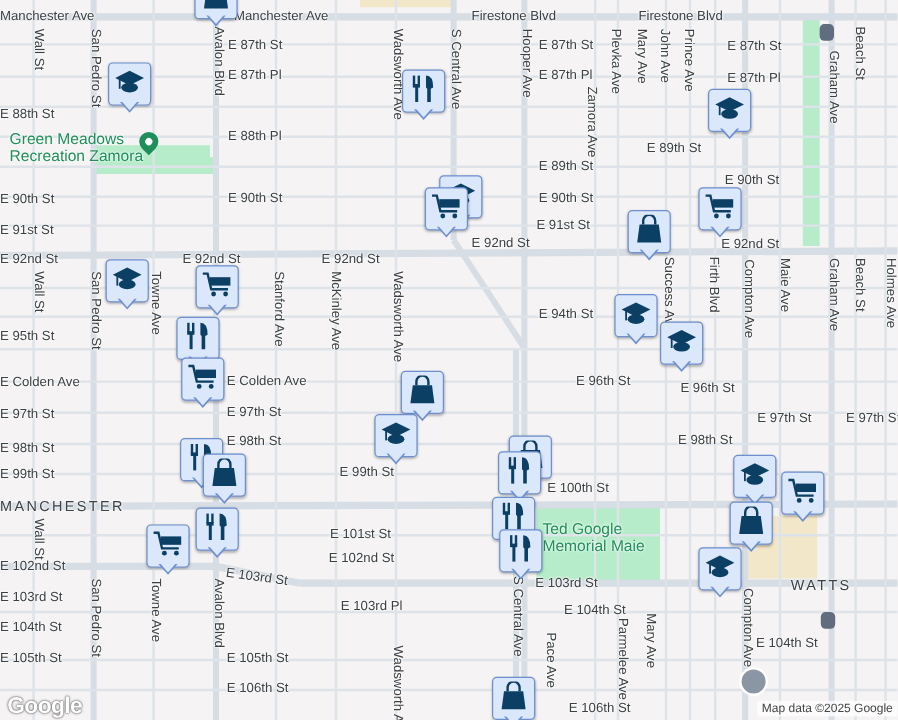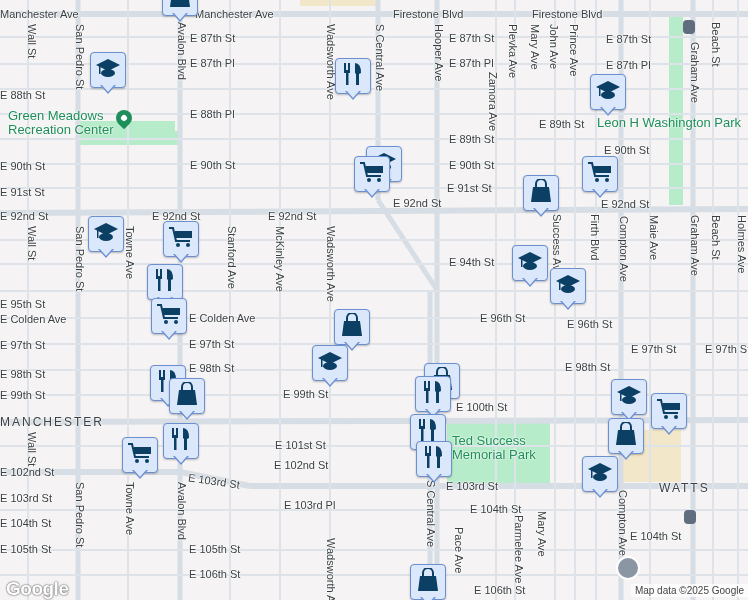--- a/index.html
+++ b/index.html
@@ -84,29 +84,28 @@
       <line x1="575" y1="0" x2="575" y2="600"></line>
         <line x1="596" y1="0" x2="596" y2="600"></line>
       <line x1="650" y1="0" x2="650" y2="600"></line>
         <line x1="713" y1="0" x2="713" y2="600"></line>
       <line x1="738" y1="0" x2="738" y2="600"></line>
     </g>
   </svg>
 
   <div class="park-lbl" style="left:8px;top:109px;">
     <div>Green Meadows</div>
-    <div>Recreation Center</div>
+    <div>Recreation Zamora</div>
   </div>
   <div style="position:absolute;left:116px;top:110px;width:16px;height:16px;border-radius:50% 50% 50% 0;transform:rotate(-45deg);background:#1e8e5a;">
     <div style="position:absolute;left:5px;top:5px;width:6px;height:6px;background:#fff;border-radius:50%;"></div>
   </div>
-  <div class="park-lbl" style="left:597px;top:116px;">Leon H Washington Park</div>
   <div class="park-lbl" style="left:452px;top:434px;">
-    <div>Ted Success</div>
-    <div>Memorial Park</div>
+    <div>Ted Google</div>
+    <div>Memorial Maie</div>
   </div>
 
   <div class="area" style="left:659px;top:481px;text-align:right;">WATTS</div>
   <div class="area" style="left:0px;top:415px;">MANCHESTER</div>
 
   <div class="lbl" style="left:0;top:8px;">Manchester Ave</div>
   <div class="lbl" style="left:195px;top:8px;">Manchester Ave</div>
   <div class="lbl" style="left:393px;top:8px;">Firestone Blvd</div>
   <div class="lbl" style="left:532px;top:8px;">Firestone Blvd</div>
   <div class="lbl" style="left:190px;top:32px;">E 87th St</div>
@@ -124,21 +123,21 @@
   <div class="lbl" style="left:449px;top:159px;">E 90th St</div>
   <div class="lbl" style="left:604px;top:144px;">E 90th St</div>
   <div class="lbl" style="left:0;top:186px;">E 91st St</div>
   <div class="lbl" style="left:447px;top:182px;">E 91st St</div>
   <div class="lbl" style="left:0;top:210px;">E 92nd St</div>
   <div class="lbl" style="left:152px;top:210px;">E 92nd St</div>
   <div class="lbl" style="left:268px;top:210px;">E 92nd St</div>
   <div class="lbl" style="left:393px;top:197px;">E 92nd St</div>
   <div class="lbl" style="left:601px;top:198px;">E 92nd St</div>
   <div class="lbl" style="left:449px;top:256px;">E 94th St</div>
-  <div class="lbl" style="left:0;top:298px;text-align:center;">E 95th St</div>
+  <div class="lbl" style="left:0;top:274px;text-align:center;">E 95th St</div>
   <div class="lbl" style="left:0;top:313px;">E Colden Ave</div>
   <div class="lbl" style="left:189px;top:312px;">E Colden Ave</div>
   <div class="lbl" style="left:480px;top:312px;">E 96th St</div>
   <div class="lbl" style="left:567px;top:318px;">E 96th St</div>
   <div class="lbl" style="left:0;top:339px;">E 97th St</div>
   <div class="lbl" style="left:189px;top:338px;">E 97th St</div>
   <div class="lbl" style="left:631px;top:343px;">E 97th St</div>
   <div class="lbl" style="left:705px;top:343px;">E 97th St</div>
   <div class="lbl" style="left:0;top:368px;">E 98th St</div>
   <div class="lbl" style="left:189px;top:362px;">E 98th St</div>

